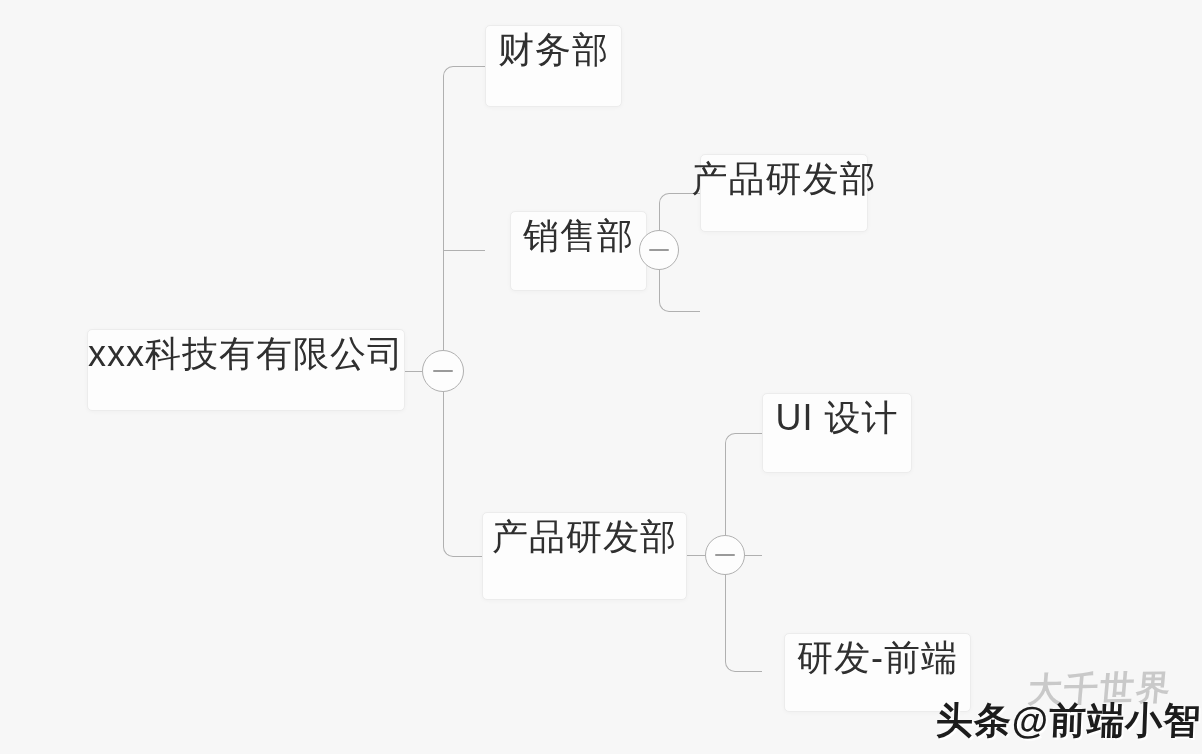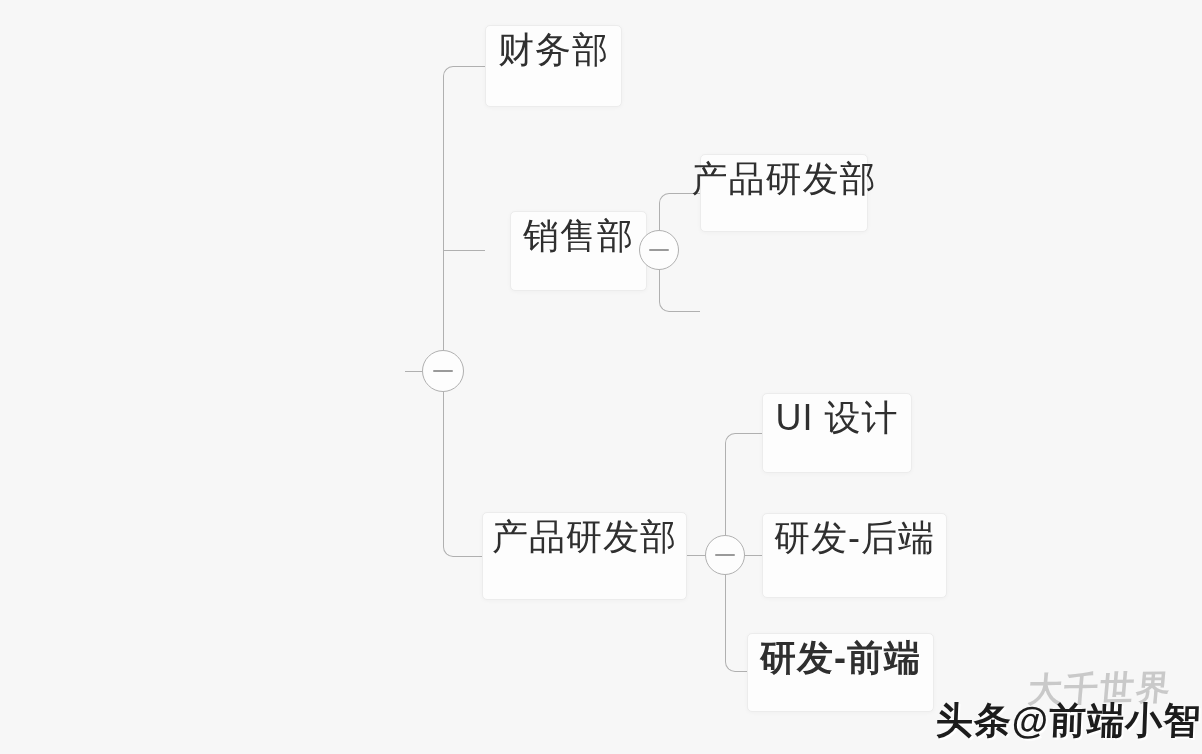--- a/index.html
+++ b/index.html
@@ -33,21 +33,21 @@
     box-sizing: border-box;
   }
   .n-root     { left: 87px;  top: 329px; width: 318px; height: 82px; }
   .n-finance  { left: 485px; top: 25px;  width: 137px; height: 82px; }
   .n-sales    { left: 510px; top: 211px; width: 137px; height: 80px; }
   .n-sales2   { left: 700px; top: 154px; width: 168px; height: 78px; }
   .n-sales1   { left: 700px; top: 273px; width: 168px; height: 78px; }
   .n-rd       { left: 482px; top: 512px; width: 205px; height: 88px; }
   .n-ui       { left: 762px; top: 393px; width: 150px; height: 80px; }
   .n-backend  { left: 762px; top: 513px; width: 185px; height: 85px; }
-  .n-frontend { left: 747px; top: 633px; width: 187px; height: 79px; font-weight: bold; }
+  .n-frontend { left: 784px; top: 633px; width: 187px; height: 79px; }
 
   
   .conn { position: absolute; z-index: 0; box-sizing: border-box; }
   .h-line   { border-top: 1px solid #b0b0b0; height: 1px; }
   .elbow-up {            
     border-left: 1px solid #b0b0b0;
     border-top: 1px solid #b0b0b0;
     border-top-left-radius: 10px;
   }
   .elbow-down {          
@@ -122,37 +122,37 @@
   <div class="conn h-line c-root-mid"></div>
   <div class="conn elbow-down c-root-bottom"></div>
   <div class="conn h-line c-sales-link"></div>
   <div class="conn elbow-up c-sales-top"></div>
   <div class="conn elbow-down c-sales-bottom"></div>
   <div class="conn h-line c-rd-link"></div>
   <div class="conn h-line c-rd-mid"></div>
   <div class="conn elbow-up c-rd-top"></div>
   <div class="conn elbow-down c-rd-bottom"></div>
 
+  <div class="node n-root">
+    <span>xxx科技有有限公司</span>
+  </div>
   <div class="node n-finance">
     <span>财务部</span>
   </div>
   <div class="node n-sales">
     <span>销售部</span>
   </div>
   <div class="node n-sales2">
     <span>产品研发部</span>
   </div>
   <div class="node n-rd">
     <span>产品研发部</span>
   </div>
   <div class="node n-ui">
     <span>UI 设计</span>
-  </div>
-  <div class="node n-backend">
-    <span>研发-后端</span>
   </div>
   <div class="node n-frontend">
     <span>研发-前端</span>
   </div>
 
   <div class="collapse cb-root">
     <span class="minus-bar"></span>
   </div>
   <div class="collapse cb-sales">
     <span class="minus-bar"></span>

